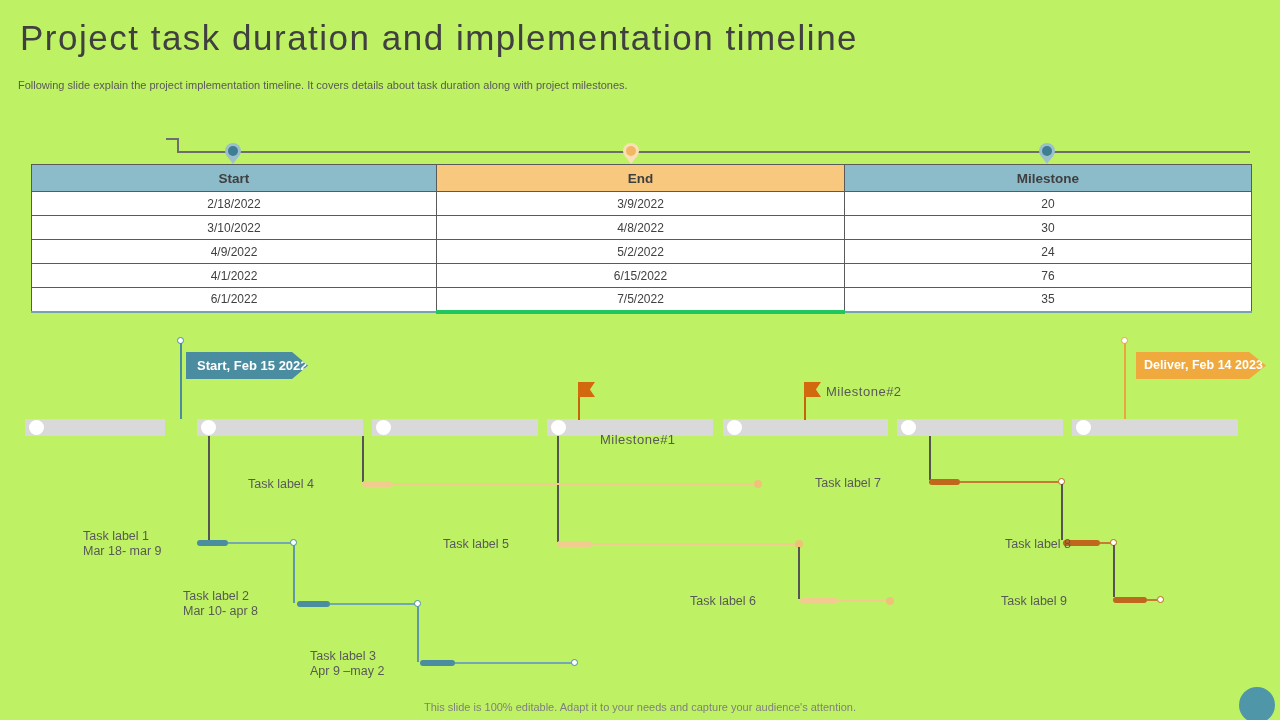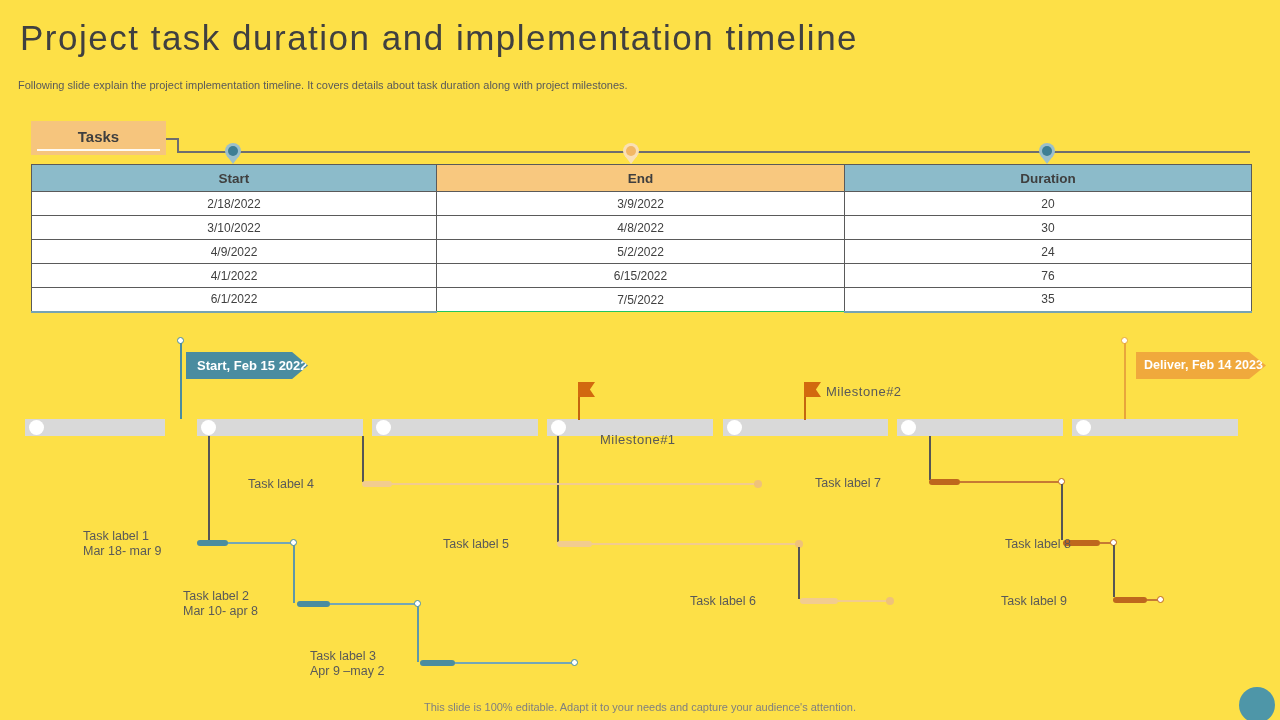--- a/index.html
+++ b/index.html
@@ -1,18 +1,18 @@
 <!DOCTYPE html>
 <html><head>
 <meta charset="utf-8">
 <style>
   * { margin:0; padding:0; box-sizing:border-box; }
   html,body { background:#eee; }
   .slide {
-    position:relative; width:1280px; height:720px; background:#fde047;
+    position:relative; width:1280px; height:720px; background:#bef264;
     overflow:hidden; font-family:"Liberation Sans", sans-serif;padding-left:34px;
   }
   .abs { position:absolute; }
 
   .title { position:absolute; left:20px; top:18px; width:1050px;
     font-size:35px; letter-spacing:1.5px; color:#404040; font-weight:400; }
   .subtitle { position:absolute; left:18px; top:79px; width:900px;
     font-size:11px; color:#595959; }
   .footer { position:absolute; left:0; top:701px; width:1280px;
     text-align:center; font-size:11px; color:#7f7f7f; }
@@ -33,21 +33,21 @@
 
   table.data { position:absolute; left:31px; top:164px; width:1220px;
     border-collapse:collapse; table-layout:fixed; }
   table.data th { height:27px; font-size:13.5px; font-weight:bold; color:#3F3F3F;
     border:1px solid #5a5a5a; text-align:center; }
   table.data td { height:24px; font-size:12px; color:#404040;
     border:1px solid #5a5a5a; text-align:center; background:#fff; }
   th.col-teal { background:#8CBBCA; }
   th.col-orange { background:#F8C87F; }
   tr.last td.b-teal { border-bottom:2px solid #76a3b3; }
-  tr.last td.b-cream { border-bottom:1px solid #22c55e; }
+  tr.last td.b-cream { border-bottom:4px solid #22c55e; }
 
   .seg { position:absolute; top:419px; height:17px; background:#D9D9D9; }
   .segc { position:absolute; top:420px; width:15px; height:15px; border-radius:50%; background:#ffffff; }
 
   .banner { position:absolute; height:27px; color:#ffffff; font-weight:bold;
     line-height:27px; clip-path:polygon(0 0, 87% 0, 100% 50%, 87% 100%, 0 100%); }
   .banner.start { left:186px; top:352px; width:122px; background:#4A8CA0; font-size:13px; padding-left:11px; }
   .banner.deliver { left:1136px; top:352px; width:130px; background:#F0A93C; font-size:12.5px; padding-left:8px; }
   .topc { position:absolute; width:7px; height:7px; border-radius:50%; background:#fff; }
 
@@ -79,24 +79,20 @@
     border-radius:50%; background:#4E96A8; }
 </style>
 </head>
 <body>
 
 <div class="slide">
 
   <div class="title">Project task duration and implementation timeline</div>
   <div class="subtitle">Following slide explain the project implementation timeline. It covers details about task duration along with project milestones.</div>
 
-  <div class="tasks-box">
-    <span>Tasks</span>
-    <div class="tasks-underline"></div>
-  </div>
   <div class="abs connector" style="left:166px;top:138px;width:13px;height:2px;"></div>
   <div class="abs connector" style="left:177px;top:138px;width:2px;height:15px;"></div>
   <div class="abs connector" style="left:178px;top:151px;width:1072px;height:2px;"></div>
 
   <div class="pin" style="left:224px;top:143px;">
     <div class="ring" style="background:#9BBFCB;"></div>
     <div class="core" style="background:#3E7E93;"></div>
     <div class="chev" style="border-top:8px solid #9BBFCB;"></div>
   </div>
   <div class="pin" style="left:622px;top:143px;">
@@ -113,21 +109,21 @@
   <table class="data">
     <colgroup>
         <col style="width:405px">
         <col style="width:408px">
         <col style="width:407px">
       </colgroup>
     <thead>
       <tr>
         <th class="col-teal">Start</th>
         <th class="col-orange">End</th>
-        <th class="col-teal">Duration</th>
+        <th class="col-teal">Milestone</th>
       </tr>
     </thead>
     <tbody>
       <tr>
         <td>2/18/2022</td>
         <td>3/9/2022</td>
         <td>20</td>
       </tr>
       <tr>
         <td>3/10/2022</td>

